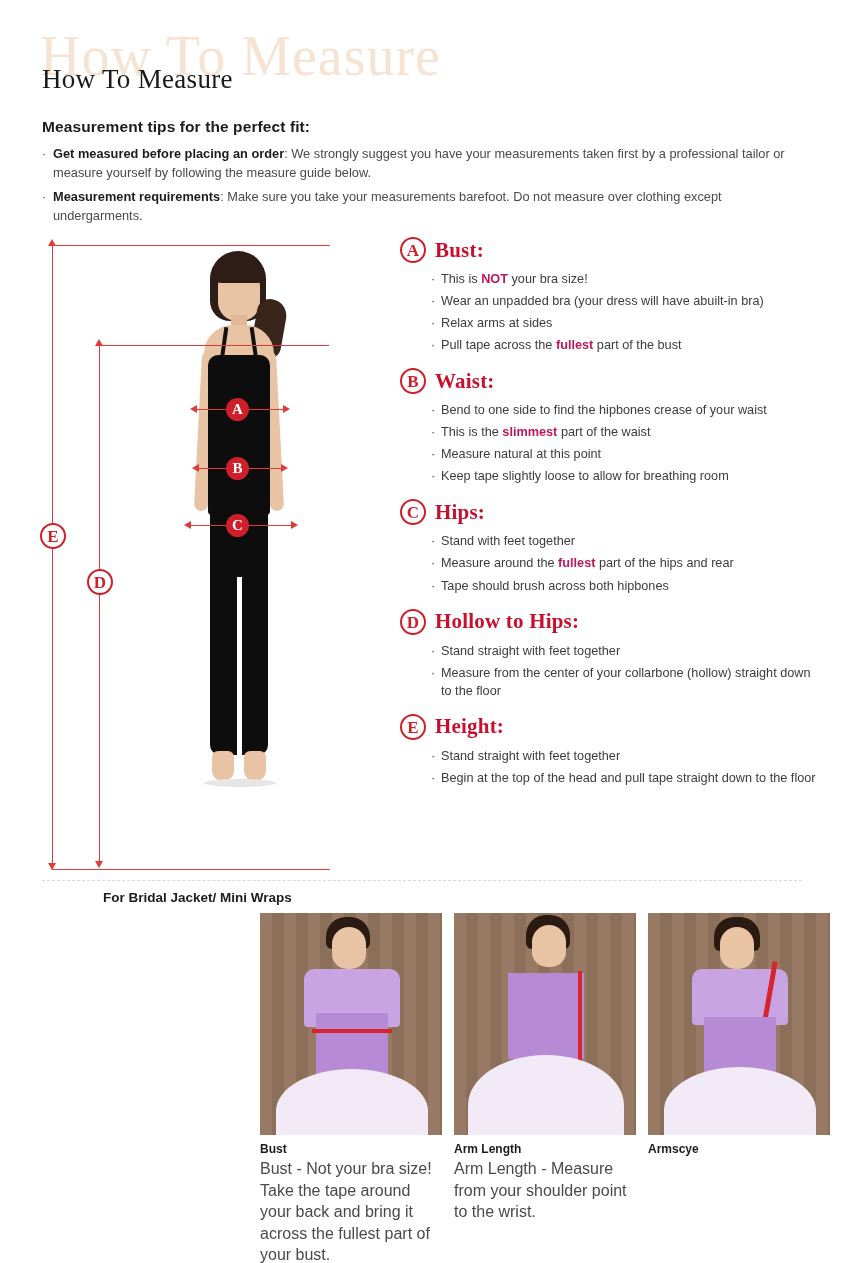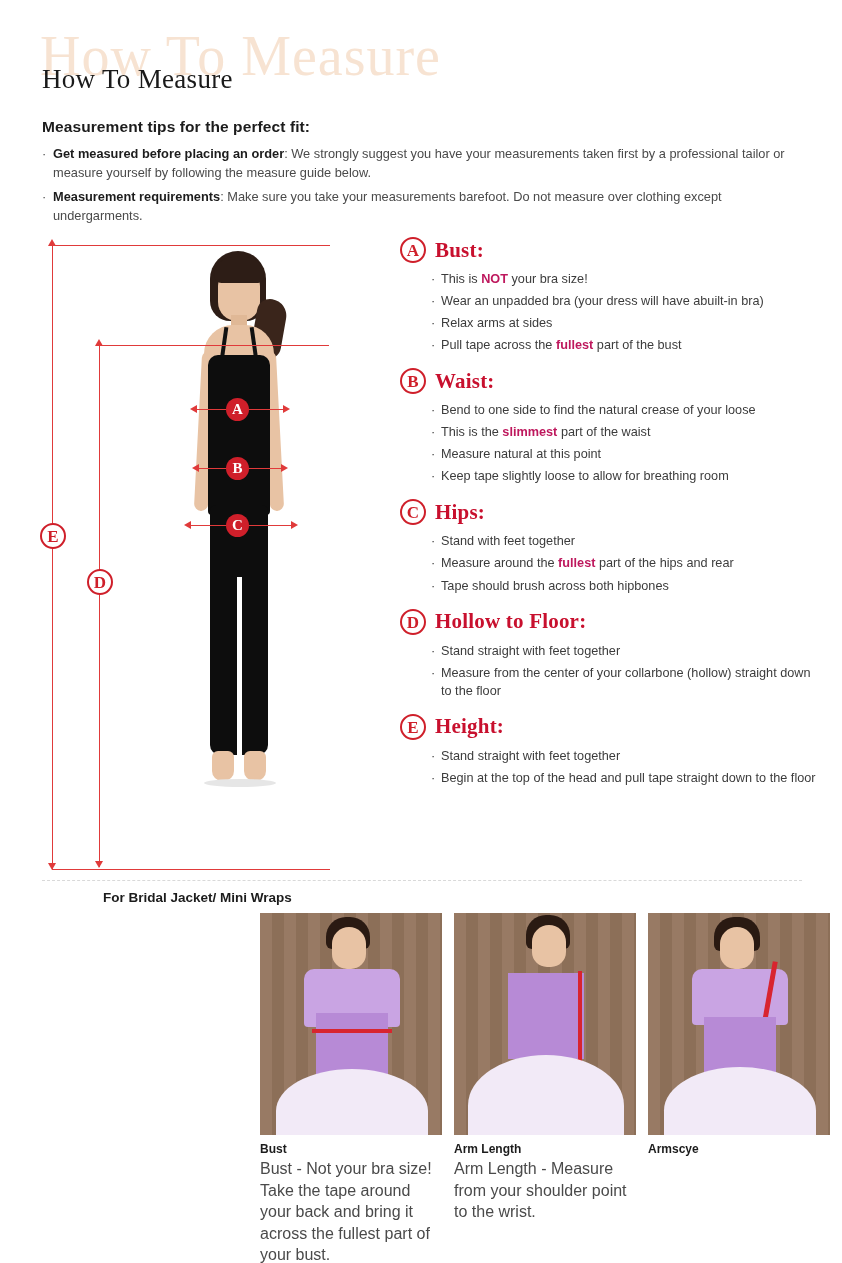--- a/index.html
+++ b/index.html
@@ -472,21 +472,21 @@
         </div>
     </div>
 
     <div class="guide-block">
       <div class="guide-head">
         <div class="badge-outline">B</div>
         <div class="guide-title">Waist:</div>
       </div>
       <div class="guide-item">
           <span class="gb">·</span>
-          <span class="gt"><span>Bend to one side to find the natural crease of your loose</span><b></b><span></span></span>
+          <span class="gt"><span>Bend to one side to find the hipbones crease of your waist</span><b></b><span></span></span>
         </div>
       <div class="guide-item">
           <span class="gb">·</span>
           <span class="gt"><span>This is the </span><b>slimmest</b><span> part of the waist</span></span>
         </div>
       <div class="guide-item">
           <span class="gb">·</span>
           <span class="gt"><span>Measure natural at this point</span><b></b><span></span></span>
         </div>
       <div class="guide-item">
@@ -510,21 +510,21 @@
         </div>
       <div class="guide-item">
           <span class="gb">·</span>
           <span class="gt"><span>Tape should brush across both hipbones</span><b></b><span></span></span>
         </div>
     </div>
 
     <div class="guide-block">
       <div class="guide-head">
         <div class="badge-outline">D</div>
-        <div class="guide-title">Hollow to Floor:</div>
+        <div class="guide-title">Hollow to Hips:</div>
       </div>
       <div class="guide-item">
           <span class="gb">·</span>
           <span class="gt"><span>Stand straight with feet together</span><b></b><span></span></span>
         </div>
       <div class="guide-item">
           <span class="gb">·</span>
           <span class="gt"><span>Measure from the center of your collarbone (hollow) straight down to the floor</span><b></b><span></span></span>
         </div>
     </div>

